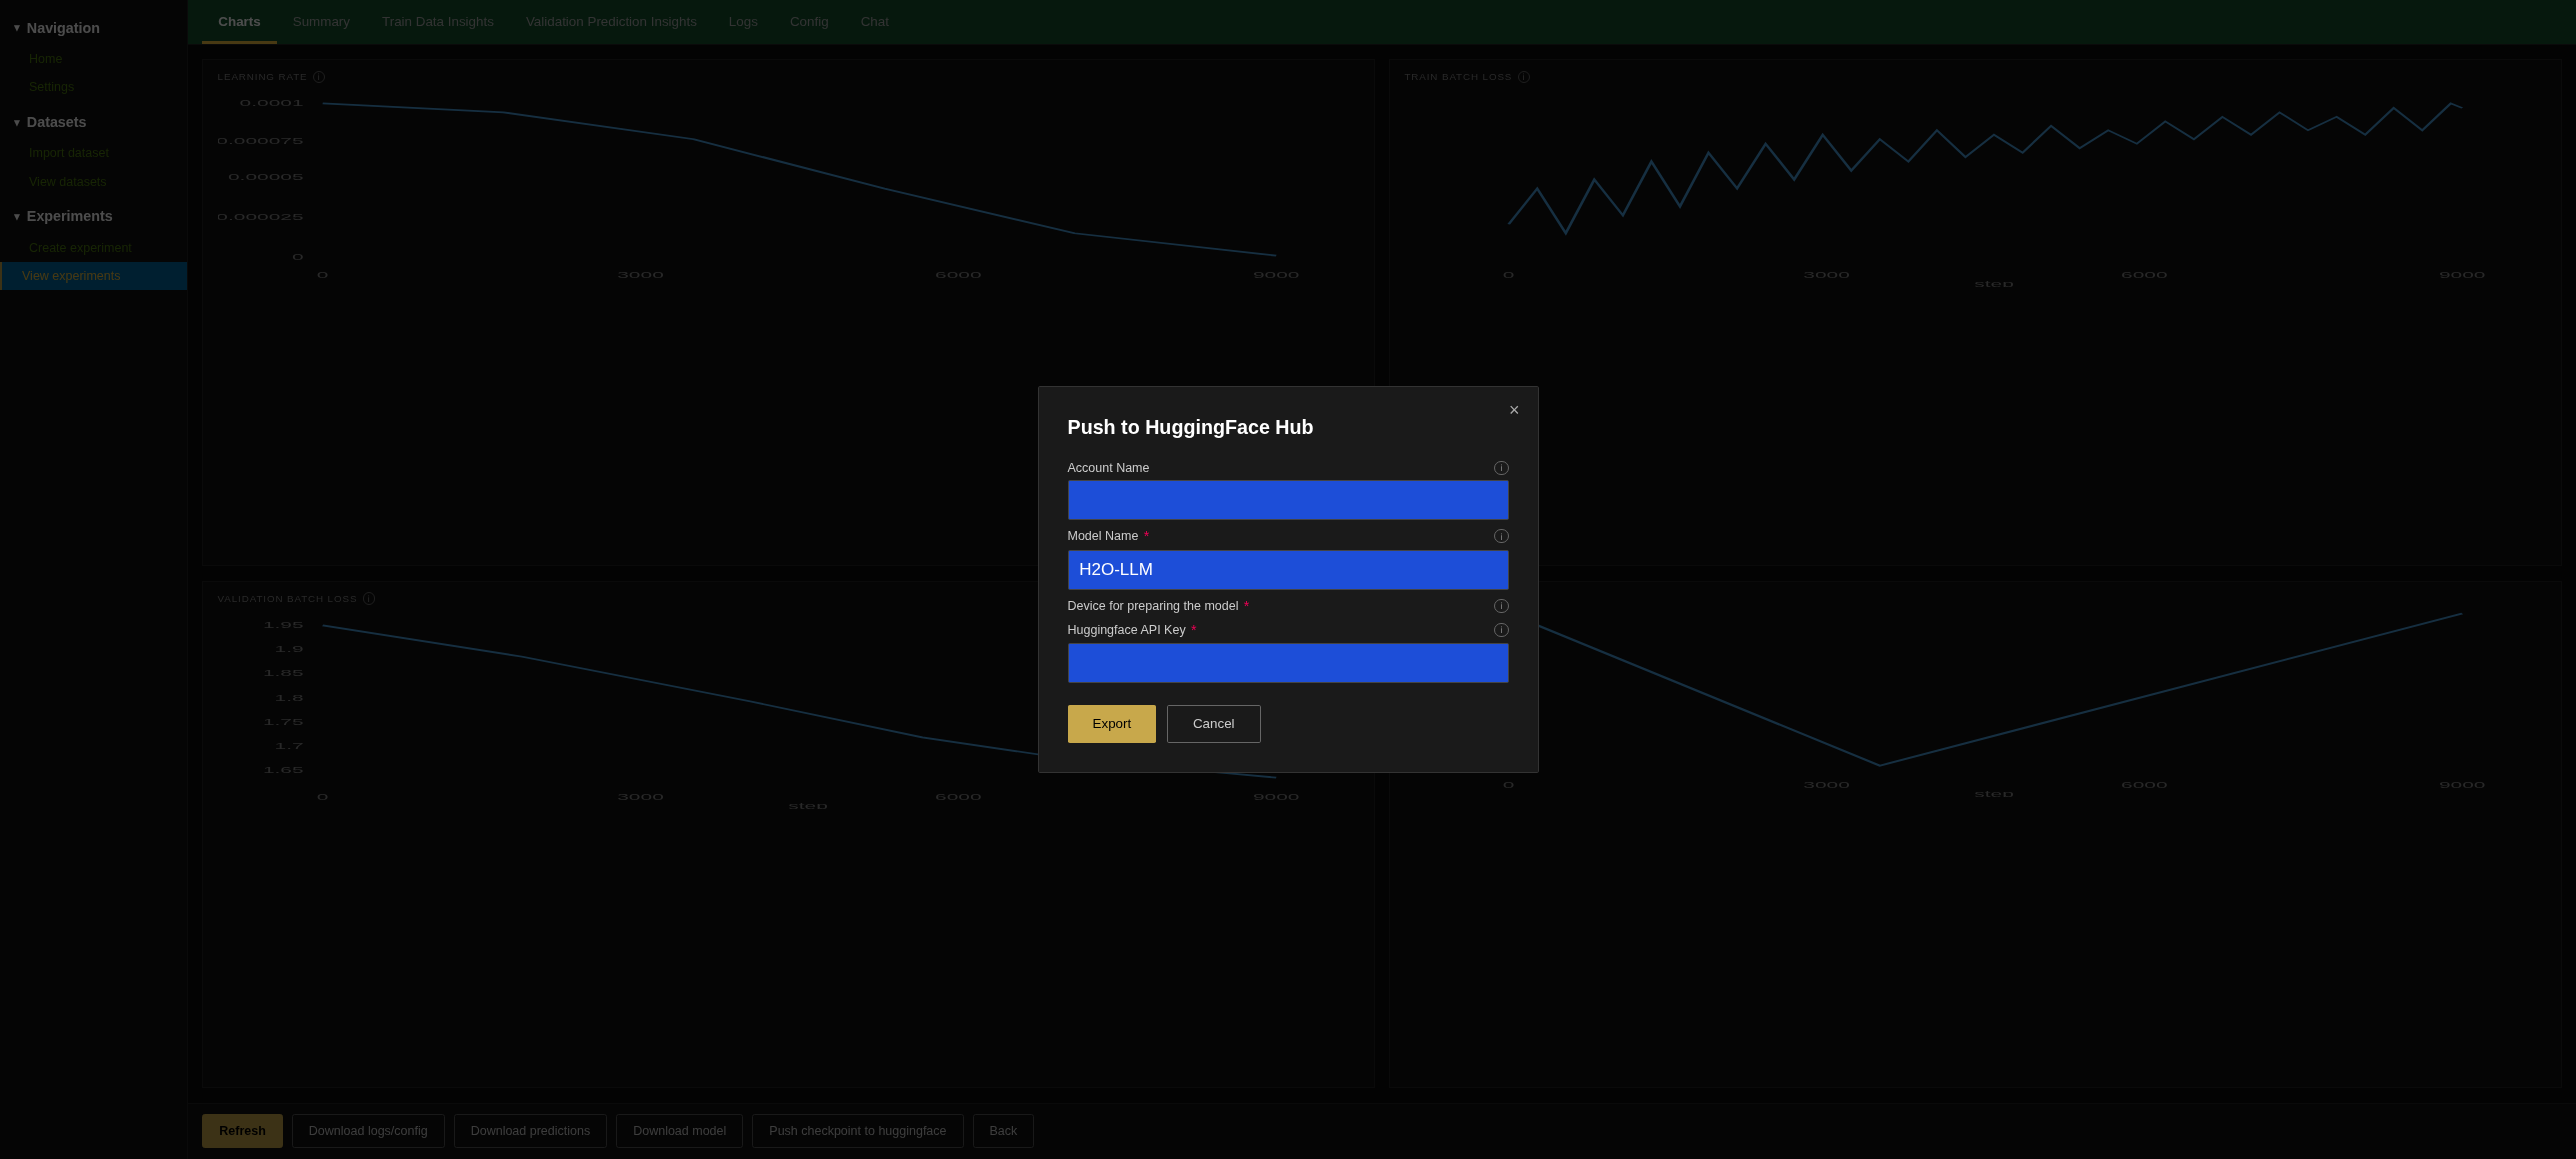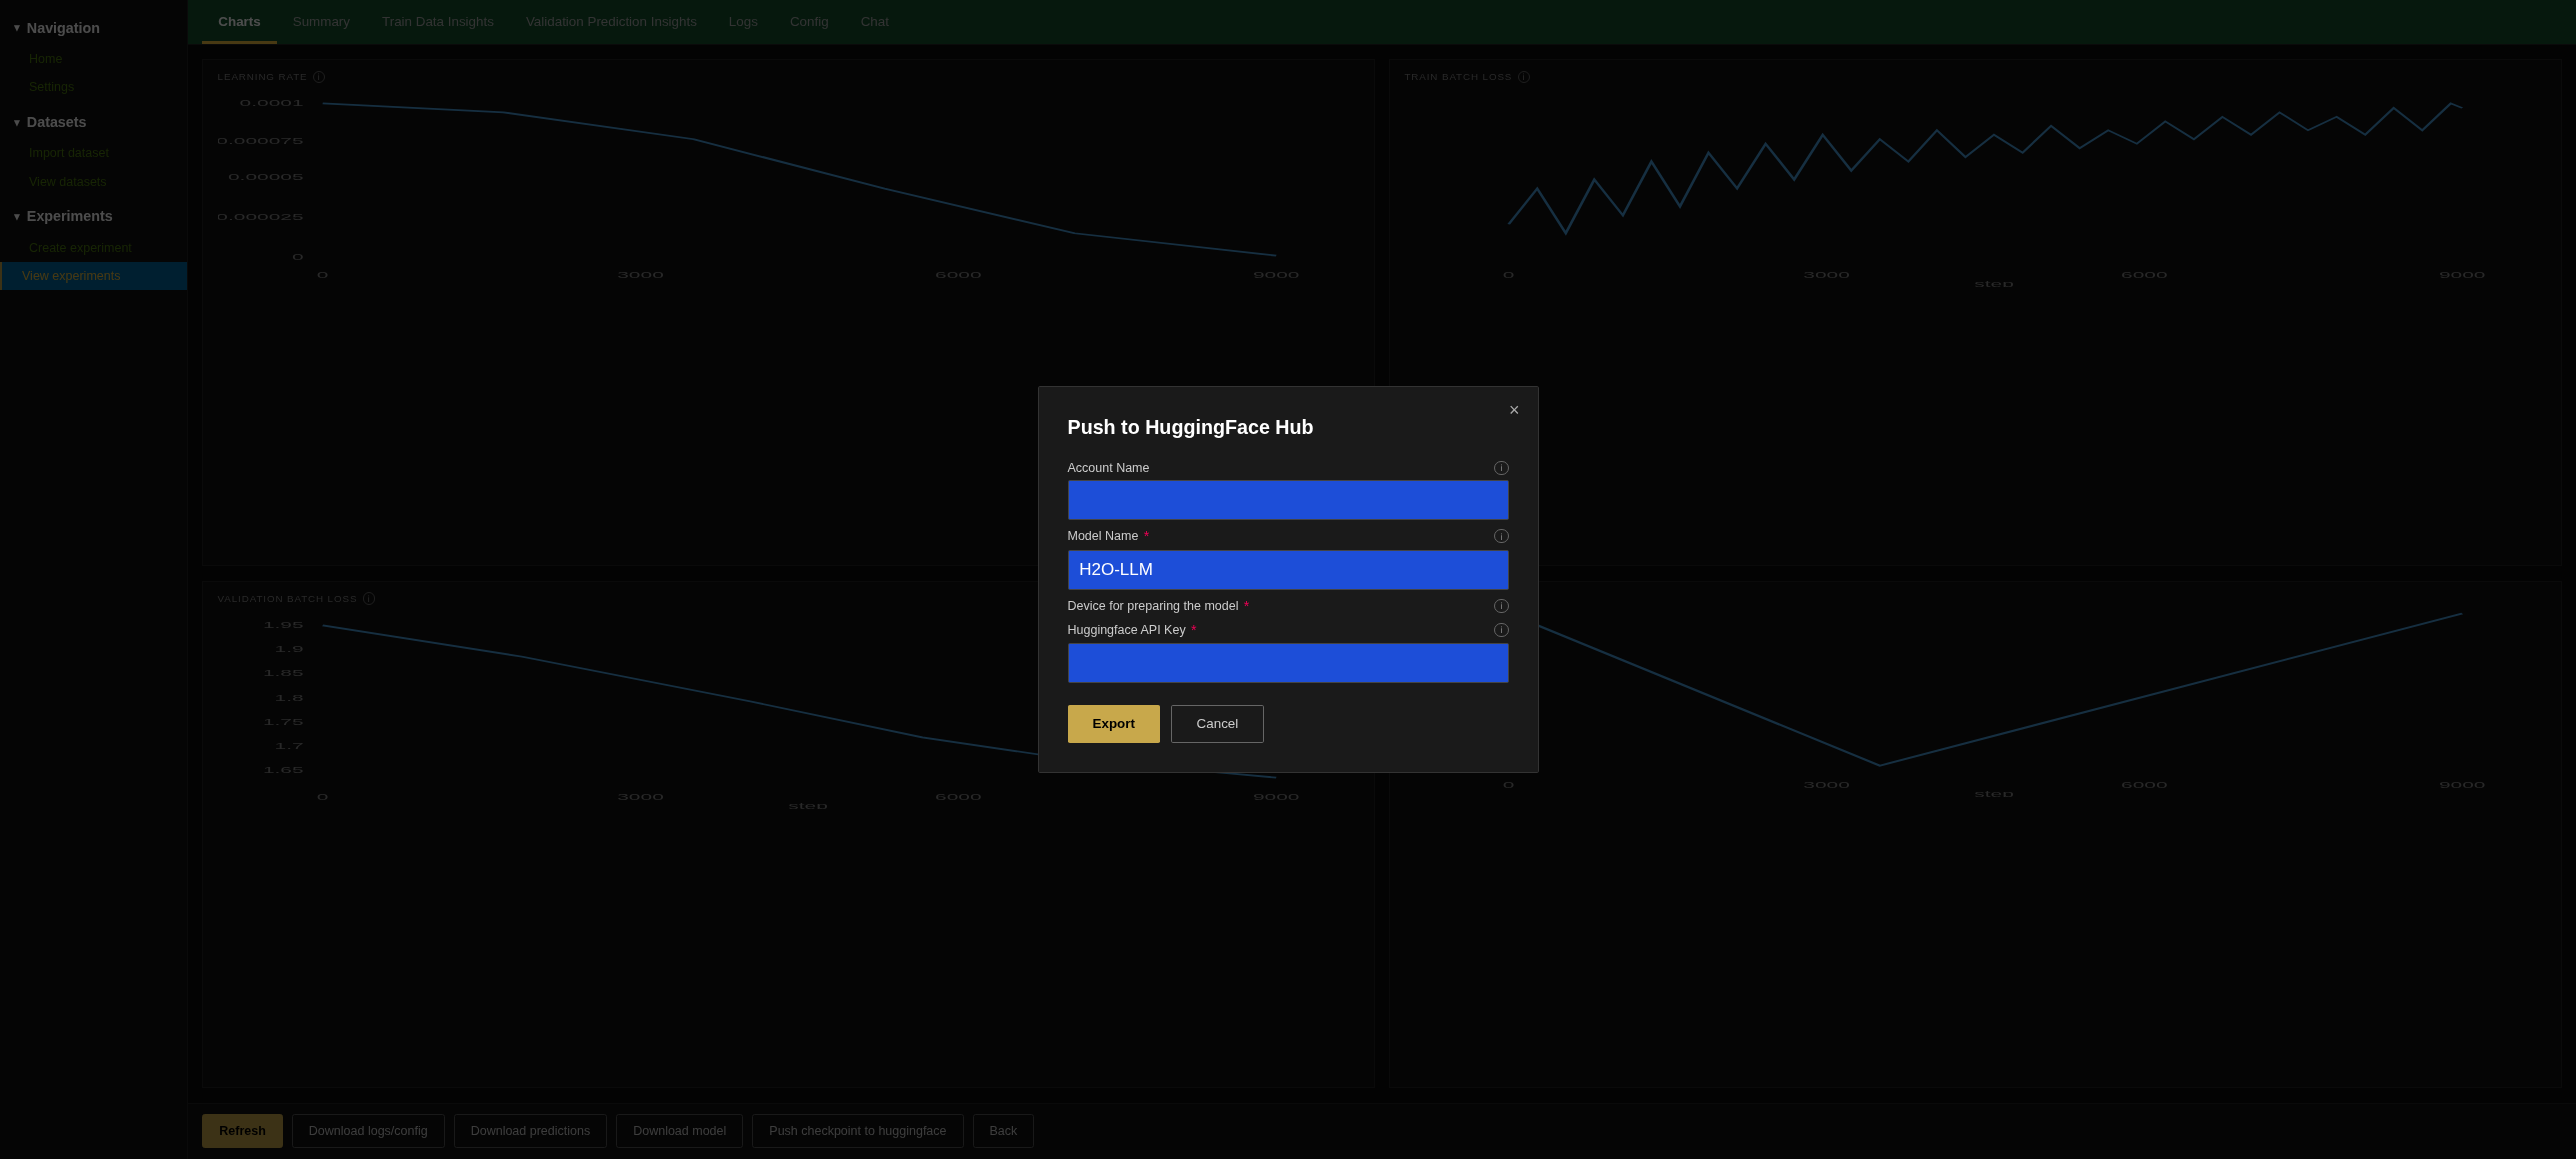--- a/index.html
+++ b/index.html
@@ -263,21 +263,21 @@
     }
     .modal-actions {
       display: flex;
       gap: 10.7px;
       margin-top: 21.5px;
     }
     .btn-export {
       background: #c8a84b;
       border: none;
       color: #000;
-      font-weight: bold;
+      font-weight: normal;
       padding: 10.7px 25px;
       font-size: 13.4px;
       cursor: pointer;
       border-radius: 1.8px;
     }
     .btn-cancel {
       background: transparent;
       border: 0.9px solid #666;
       color: #ccc;
       padding: 10.7px 25px;

